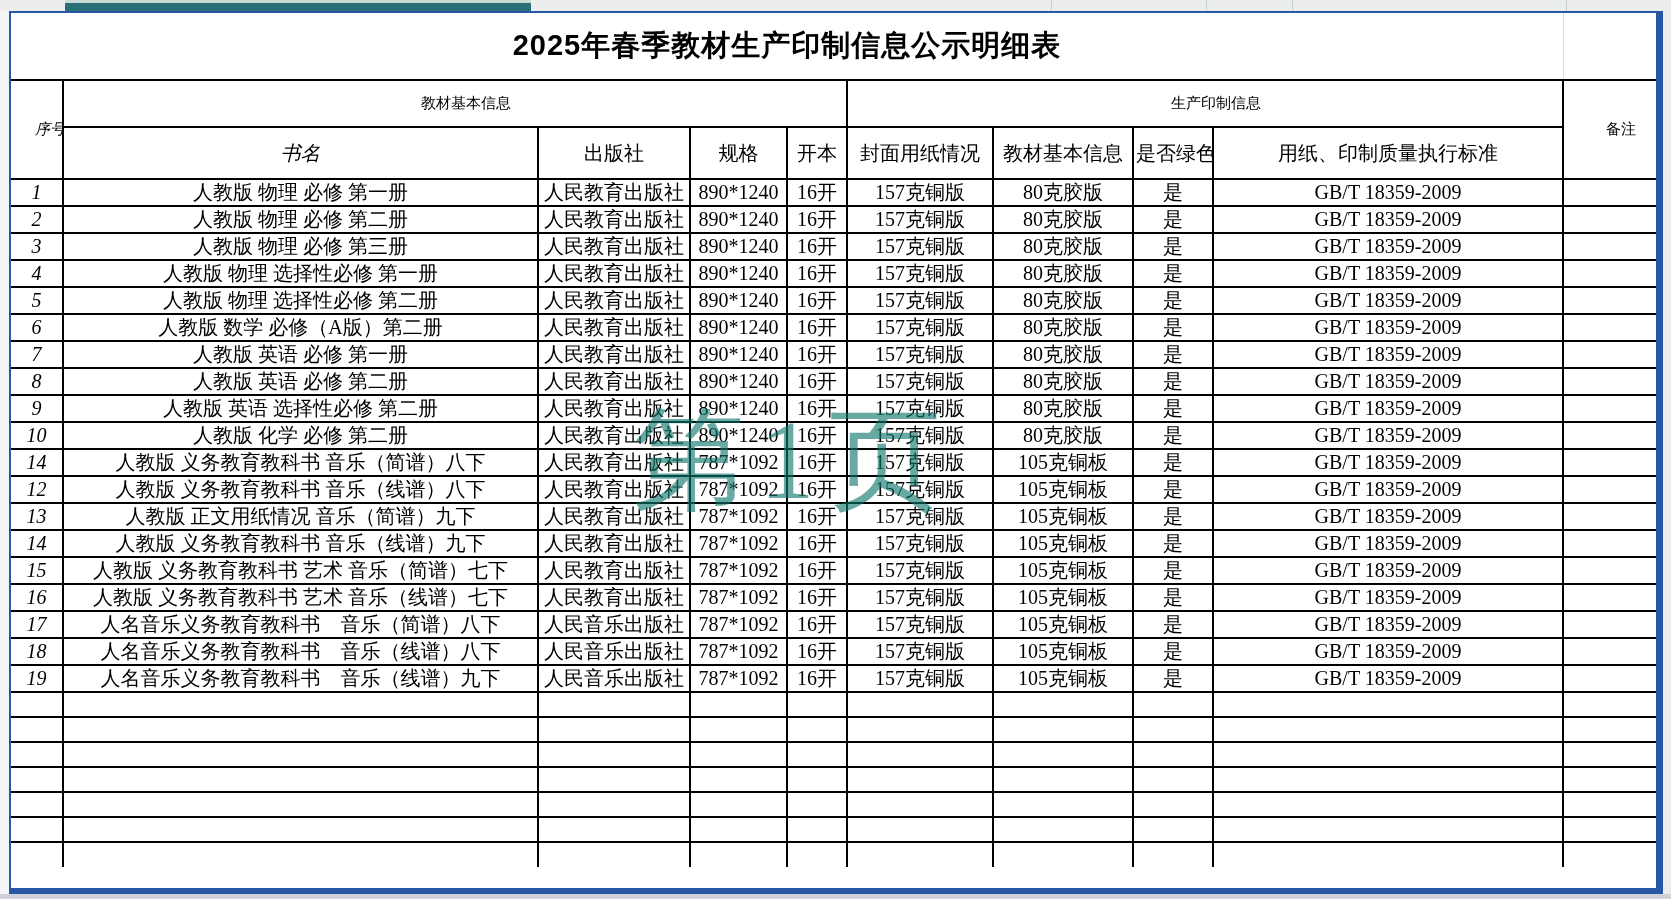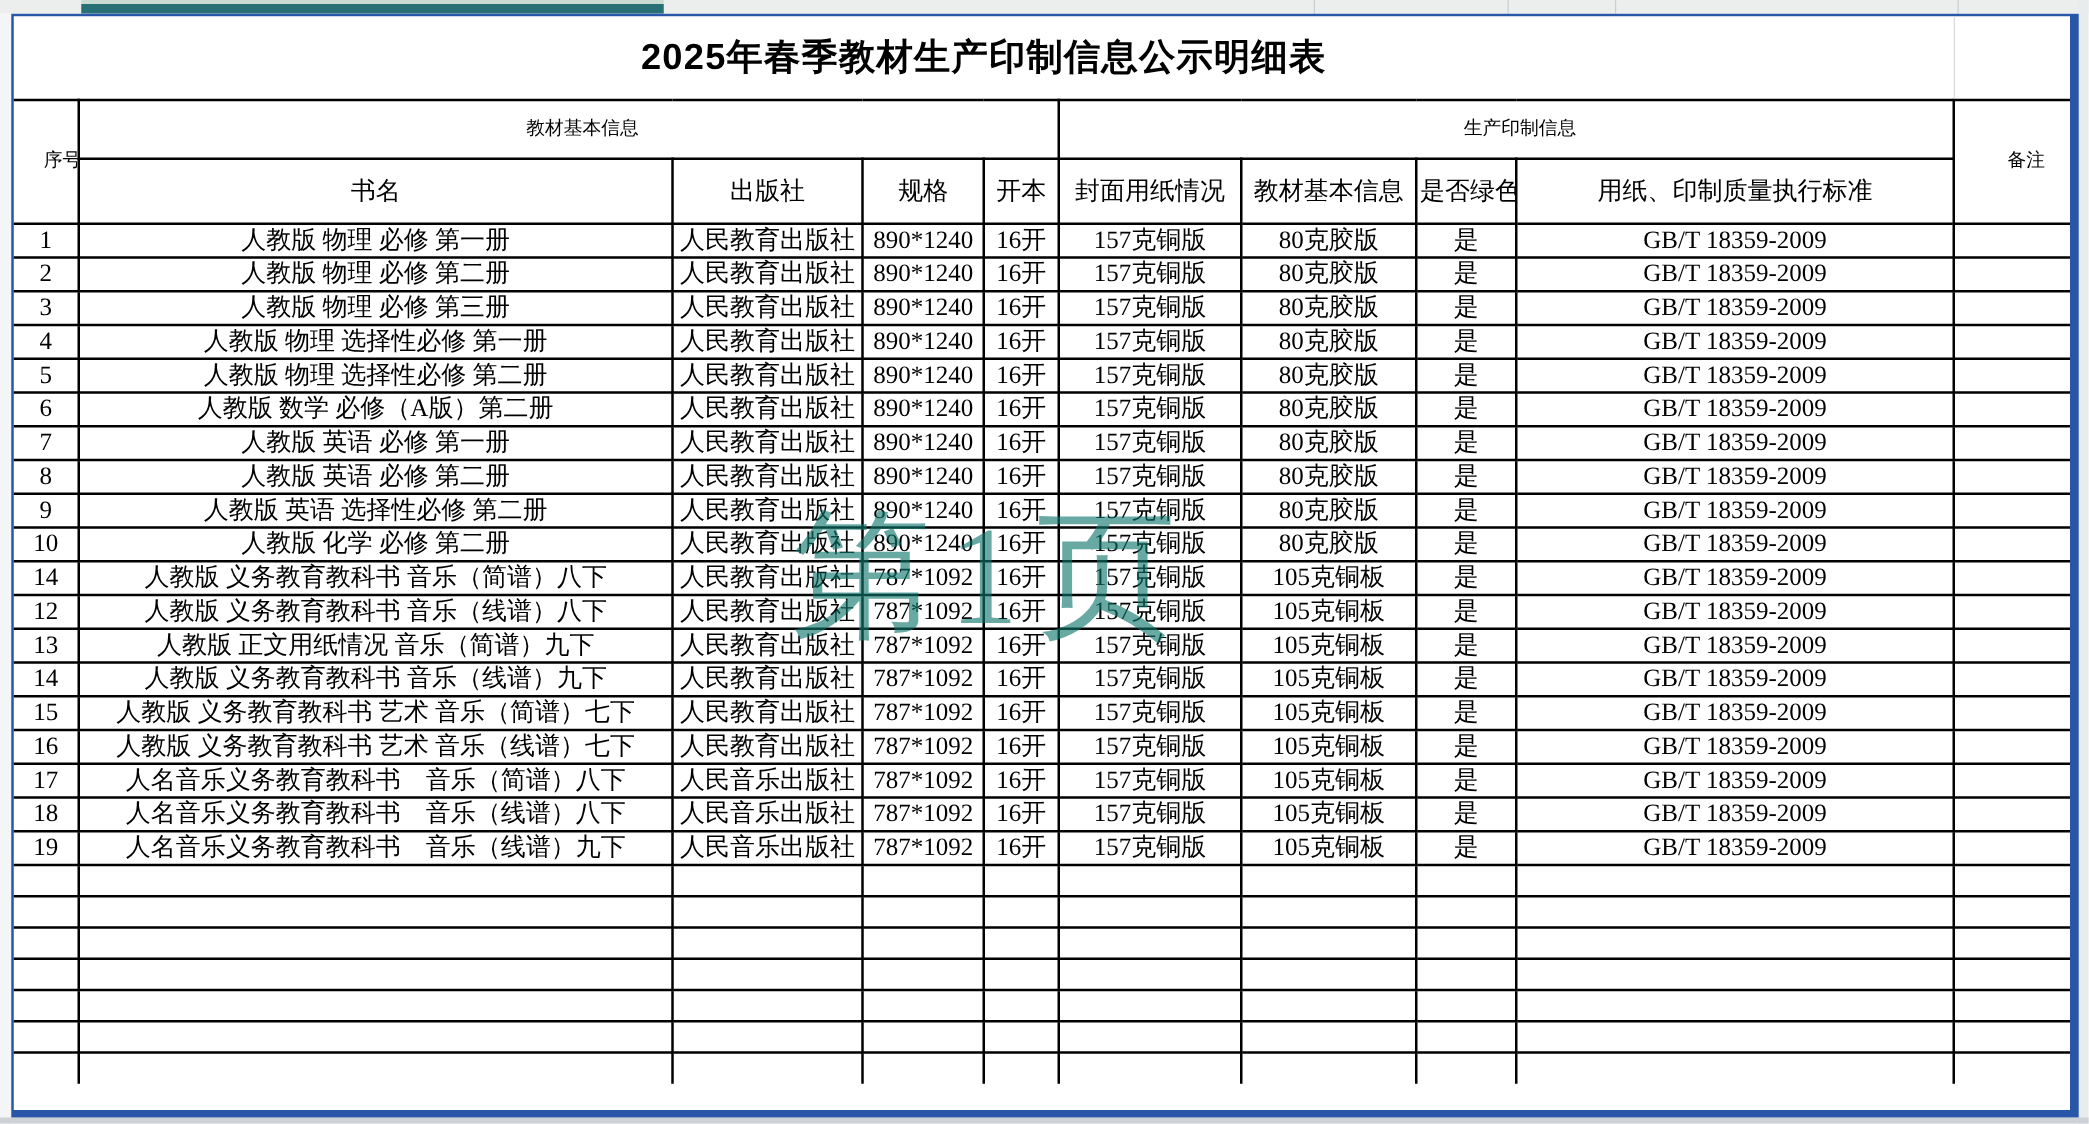--- a/index.html
+++ b/index.html
@@ -64,21 +64,21 @@
   table.sheet th, table.sheet td {
     border: 2px solid #000;
     padding: 0 2px;
     text-align: center;
     font-weight: normal;
     font-size: 20px;
     overflow: hidden;
     white-space: nowrap;
   }
   table.sheet th { line-height: 1.15; }
-  table.sheet th:first-child, table.sheet td:first-child { border-left: none; }
+  table.sheet th:first-child, table.sheet td:first-child { border-left: none; font-style: italic; }
   table.sheet th:last-child,  table.sheet td:last-child  { border-right: none; }
   tr.hdr-group { height: 47px; }
   tr.hdr-group th { font-size: 15px; padding-left: 24px; }
   tr.hdr-sub { height: 52px; }
   th.wrap { white-space: normal; }
   tbody tr { height: 25px; }
   tbody td { font-size: 19px; line-height: 25px; }
   td.c-title { text-align: left; padding-left: 8px; white-space: pre; }
   tbody tr:last-child td { border-bottom: none; }
 

